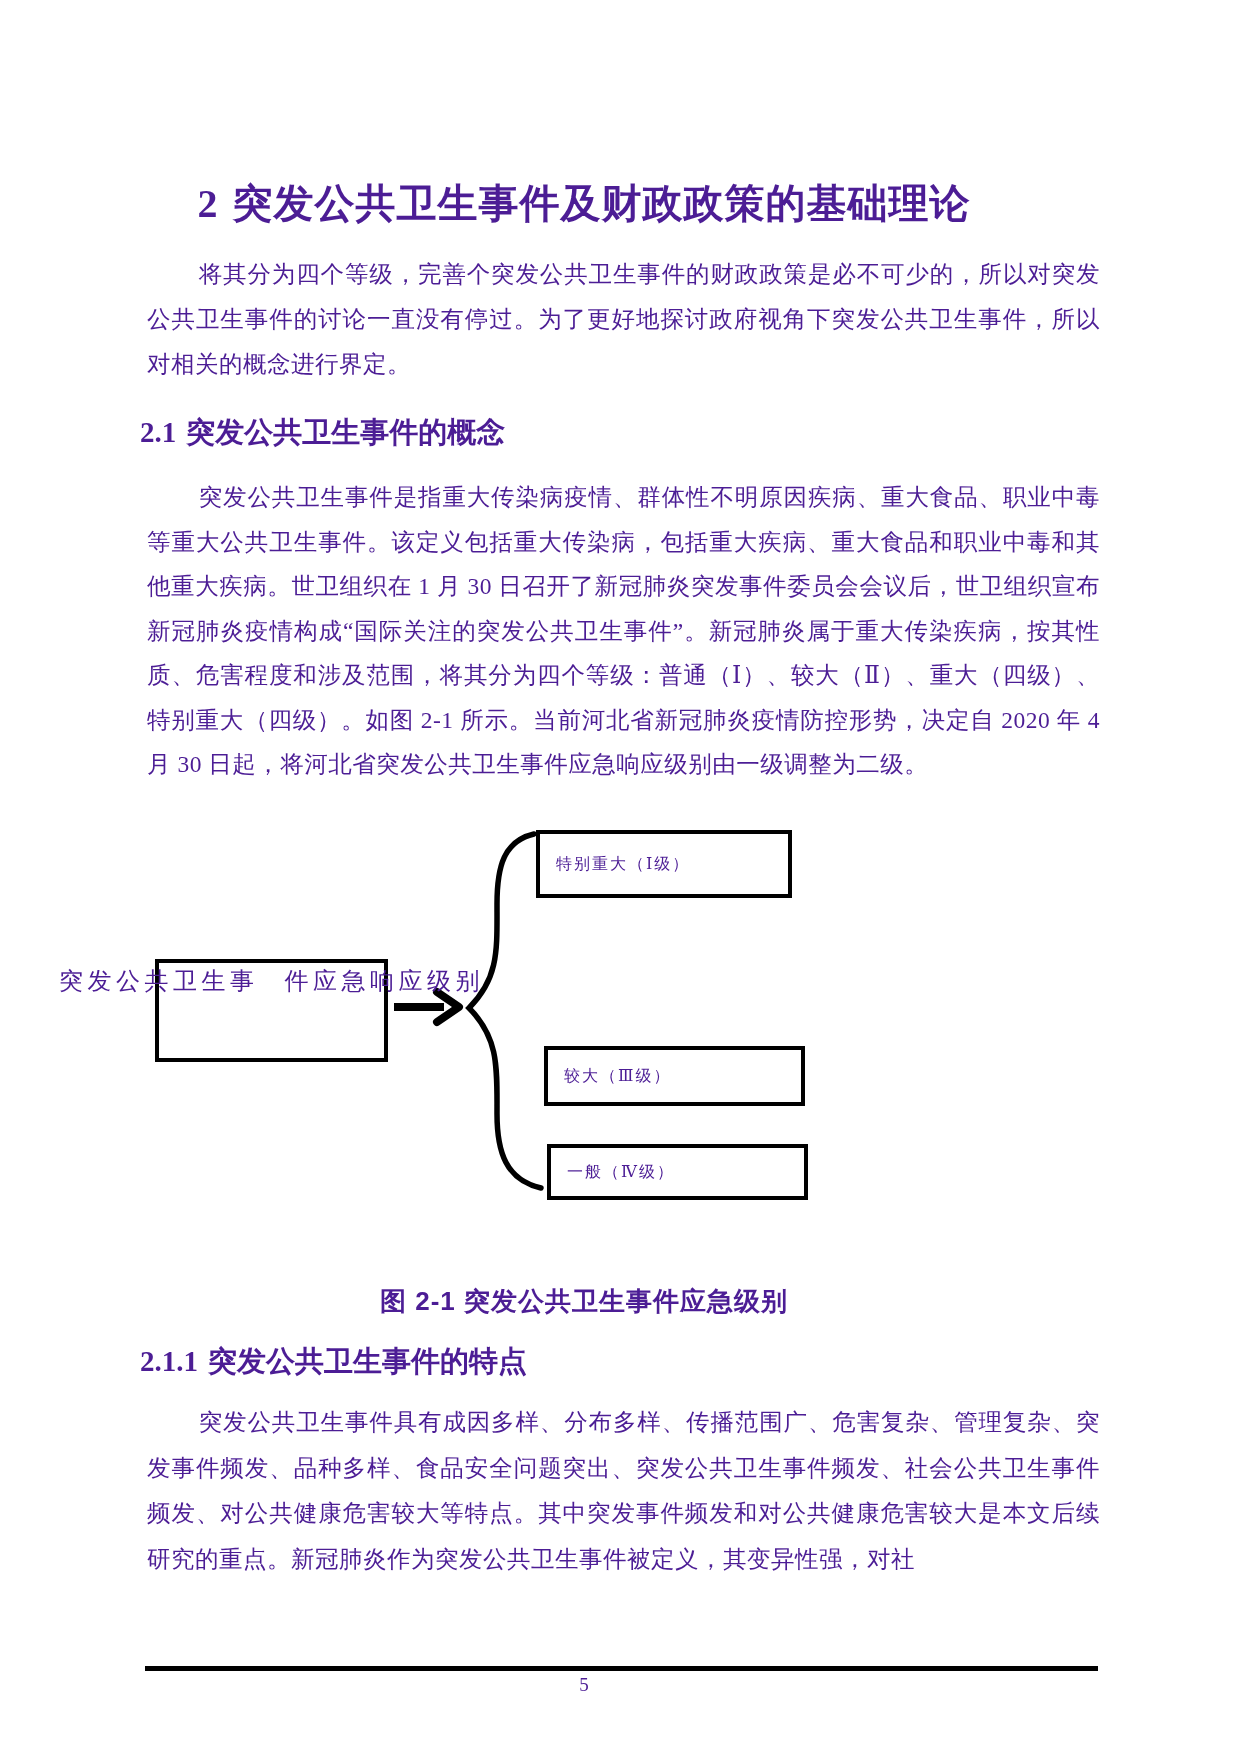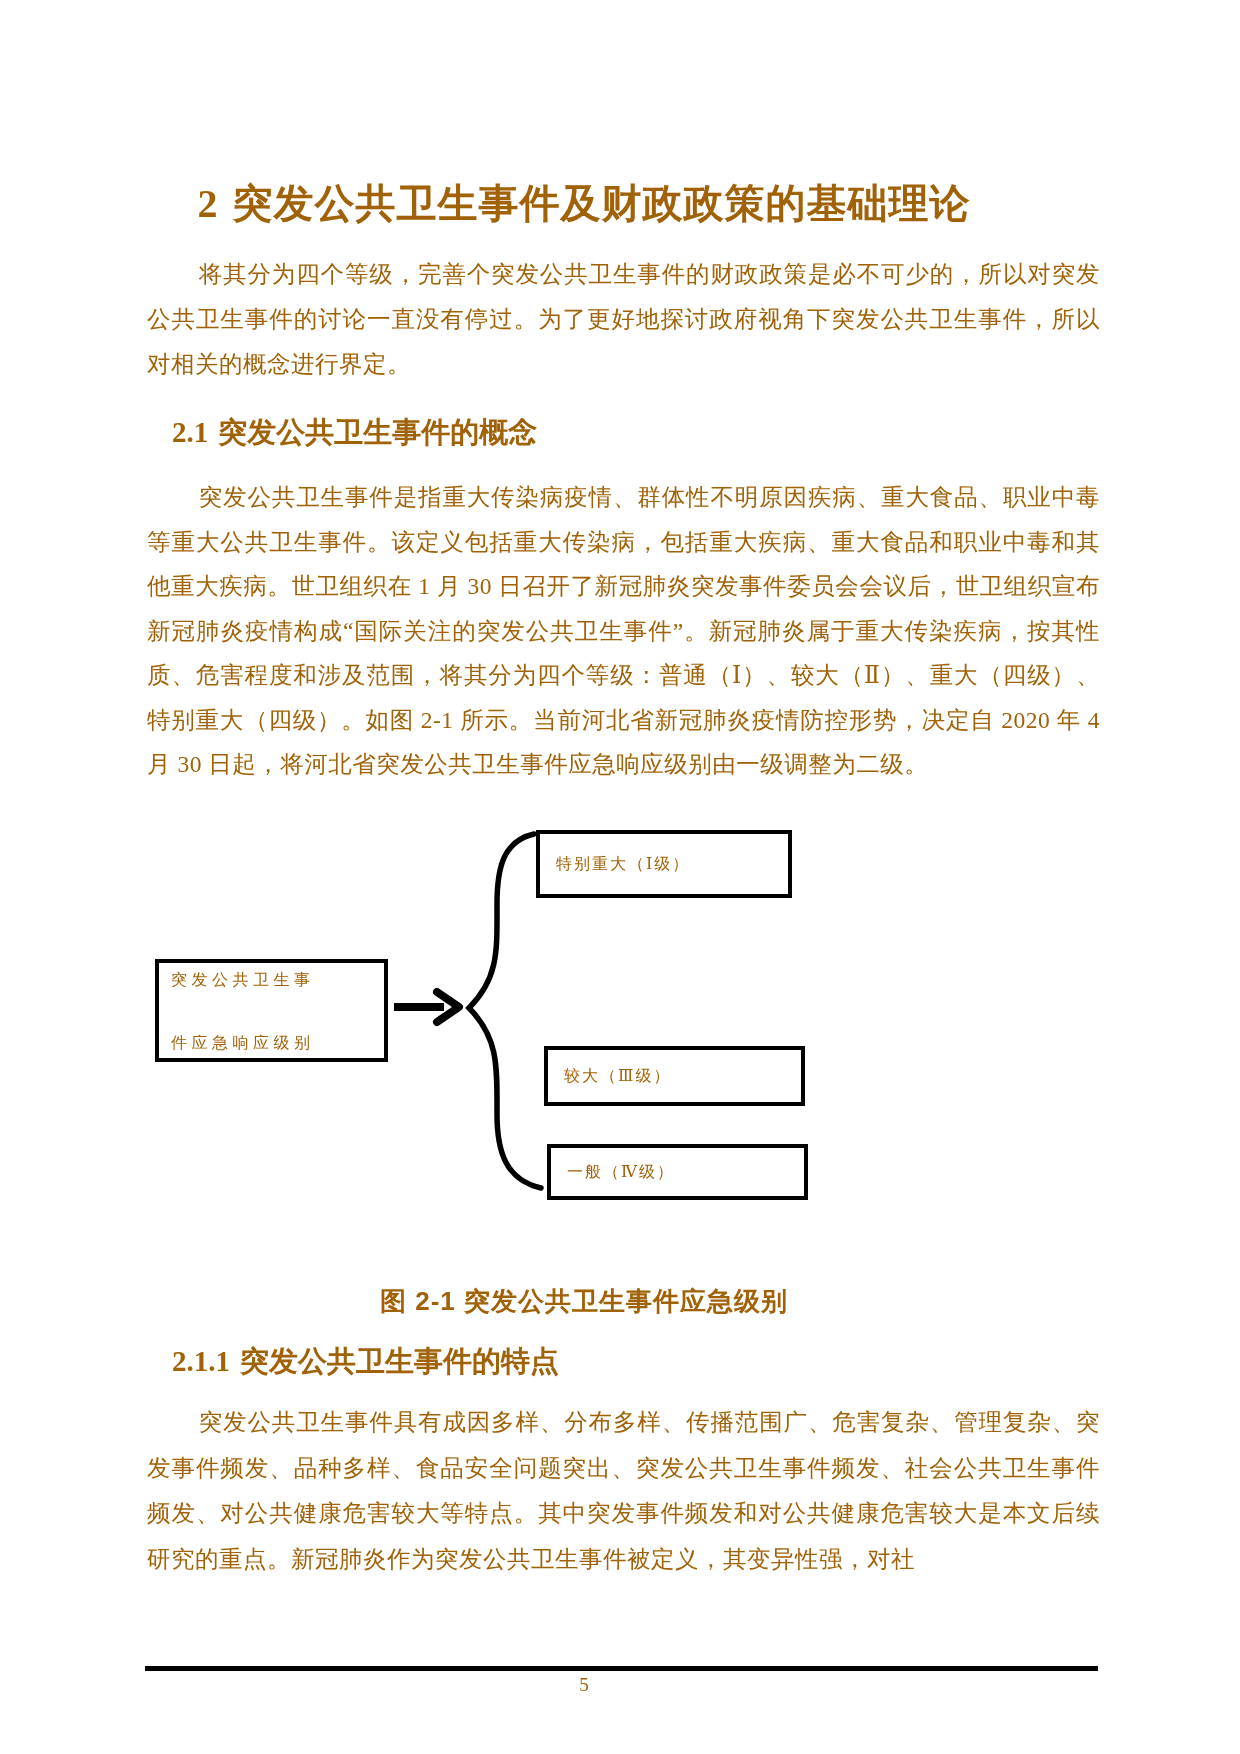--- a/index.html
+++ b/index.html
@@ -5,21 +5,21 @@
   html, body {
     margin: 0;
     padding: 0;
     background: #ffffff;
   }
   .page {
     position: relative;
     width: 1168px;
     height: 1754px;
     background: #ffffff;
-    color: #a16207;
+    color: #4c1d95;
     font-family: "Liberation Serif", "DejaVu Serif", serif;
     overflow: hidden;
   }
   
   .chapter-title {
     position: absolute;
     top: 176px;
     left: 0;
     width: 100%;
     text-align: center;
@@ -49,21 +49,20 @@
   #para-2-1   { top: 475px; line-height: 44.5px; }
   #para-2-1-1 { top: 1400px; line-height: 45.5px; }
   
   .section-heading {
     position: absolute;
     left: 140px;
     font-family: "Liberation Sans", "DejaVu Sans", sans-serif;
     font-weight: bold;
     font-size: 29px;
     white-space: nowrap;
-    margin-left: 32px;
   }
   .section-heading .num {
     font-family: "Liberation Serif", "DejaVu Serif", serif;
     font-weight: bold;
     margin-right: 10px;
   }
   #heading-2-1   { top: 413px; }
   #heading-2-1-1 { top: 1342px; text-align: right; }
   
   #figure-canvas {
@@ -80,24 +79,24 @@
   }
   .src-box {
     position: absolute;
     left: 155px;
     top: 131px;
     width: 233px;
     height: 103px;
     box-sizing: border-box;
     border: 4px solid #000;
     display: flex;
-    flex-direction: column;
+    flex-direction: row;
     justify-content: center;
     padding: 0 12px;
-    font-size: 16px;
+    font-size: 24px;
     line-height: 37px;
     letter-spacing: 4.5px;
     white-space: nowrap;
     gap: 26px;
   }
   .level-box {
     position: absolute;
     box-sizing: border-box;
     border: 4px solid #000;
     display: flex;

